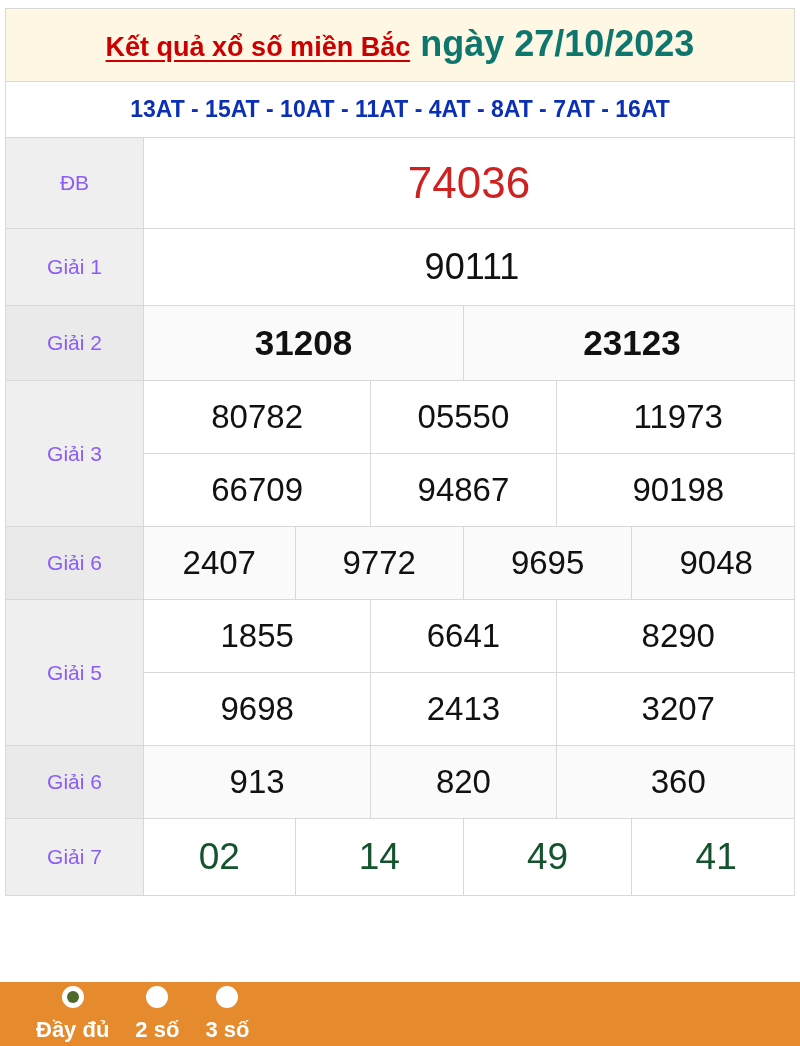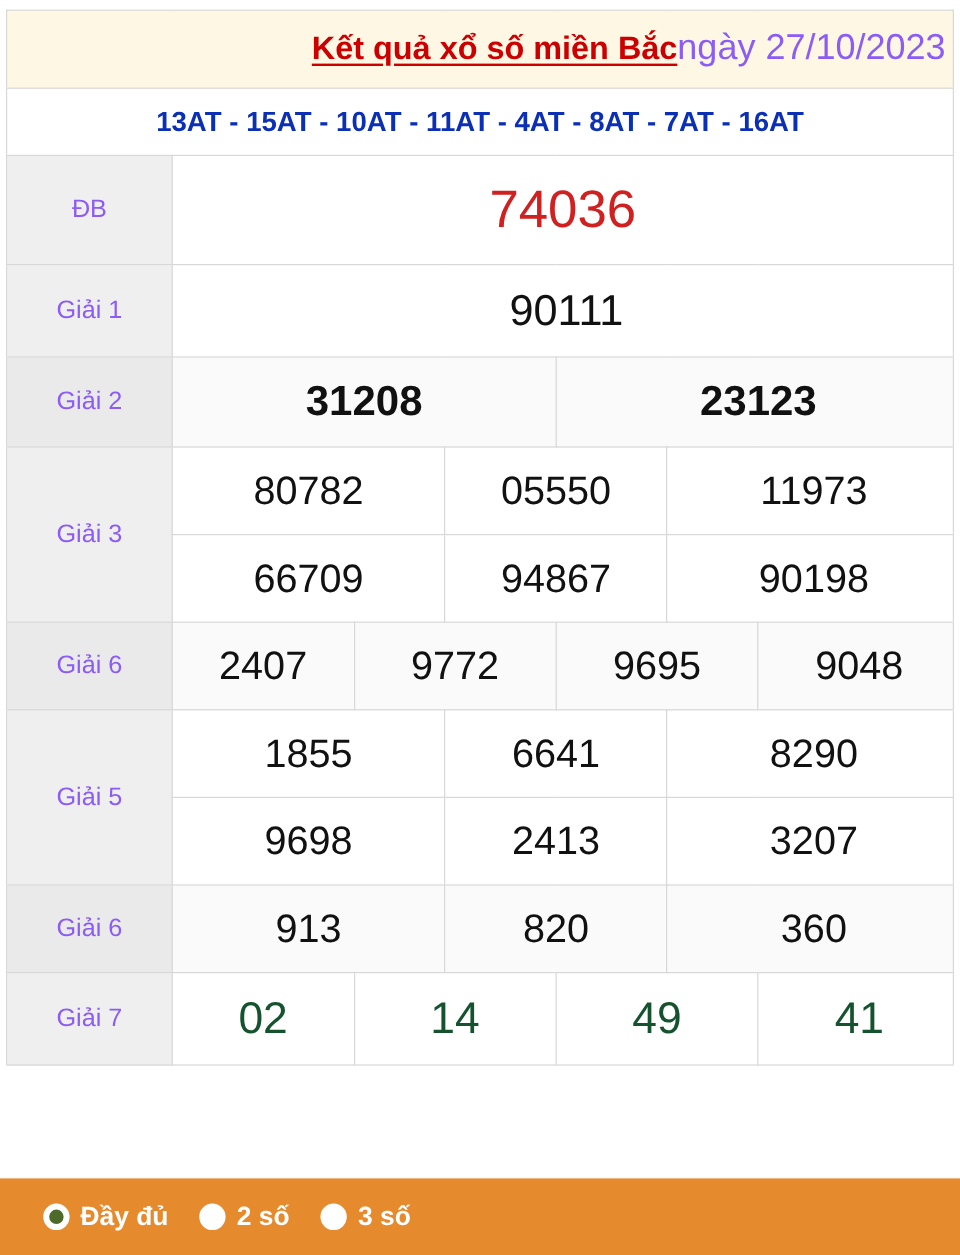--- a/index.html
+++ b/index.html
@@ -29,34 +29,35 @@
   .head-row td {
     background: #fdf7e3;
     border-bottom: 1px solid #d8d8d8;
     padding: 14px 6px 16px 6px;
     text-align: center;
     vertical-align: middle;
   }
   .title-wrap {
     display: flex;
     align-items: baseline;
-    justify-content: flex-end;
+    justify-content: center;
+    gap: 10px;
     white-space: nowrap;
   }
   .title-red {
     color: #cc0000;
     font-weight: bold;
     font-size: 27px;
     text-decoration: underline;
     text-underline-offset: 4px;
   }
   .title-date {
-    color: #8b5cf6;
-    font-size: 30px;
-    font-weight: normal;
+    color: #0f766e;
+    font-size: 36px;
+    font-weight: bold;
   }
 
   .codes-row td {
     border-bottom: 1px solid #d8d8d8;
     padding: 14px 6px;
     text-align: center;
     color: #0b2fb5;
     font-weight: bold;
     font-size: 23px;
     background: #fff;
@@ -114,20 +115,21 @@
     gap: 26px;
   }
   .opt {
     display: flex;
     align-items: center;
     gap: 9px;
     color: #ffffff;
     font-size: 22px;
     font-weight: bold;
     white-space: nowrap;
+    flex-direction: column;
   }
   .radio {
     width: 22px; height: 22px;
     border-radius: 50%;
     background: #ffffff;
     display: inline-block;
     position: relative;
     flex: none;
   }
   .radio.sel { background: #ffffff; }

